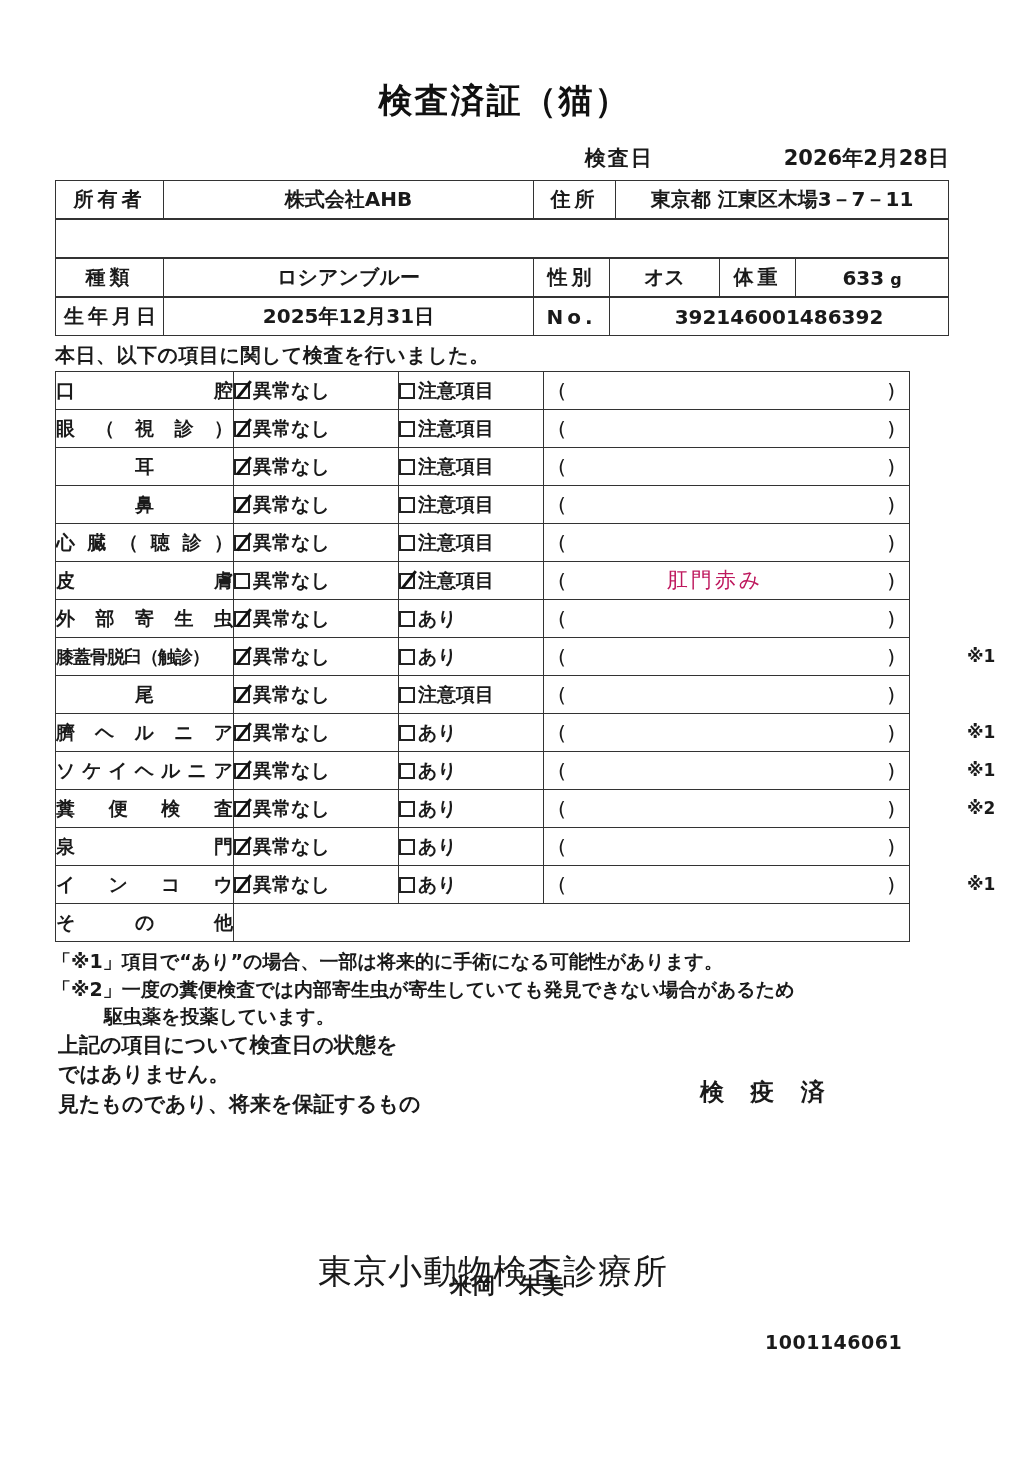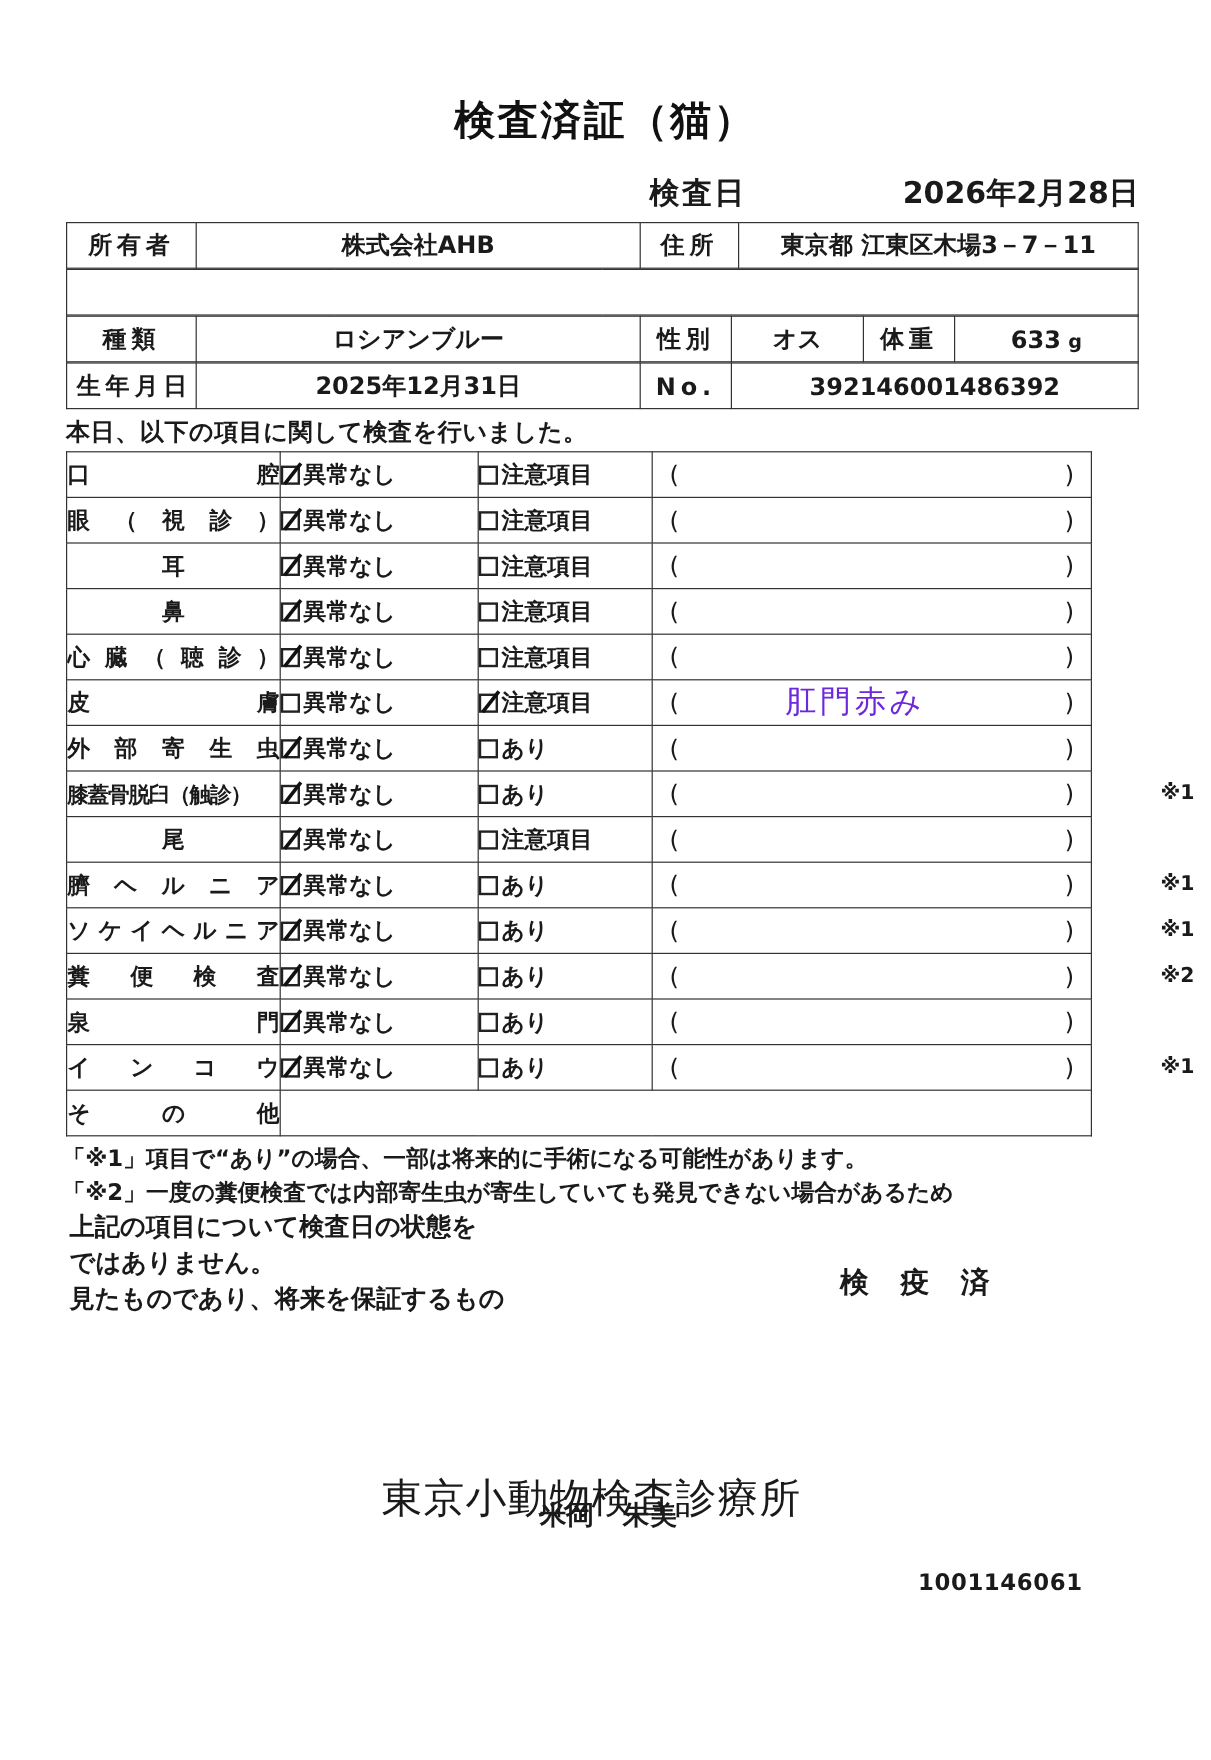--- a/index.html
+++ b/index.html
@@ -25,21 +25,21 @@
     color: #111;
   }
 
   
   .examdate-row {
     display: flex;
     justify-content: flex-end;
     align-items: baseline;
     margin-top: 20px;
     padding-right: 60px;
-    font-size: 25px;
+    font-size: 21px;
     font-weight: 700;
   }
   .examdate-label { margin-right: 130px; letter-spacing: 2px; }
   .examdate-value { letter-spacing: 0px; }
 
   
   .info-wrap { margin: 8px 60px 0 55px; }
   table.info {
     width: 894px;
     border-collapse: collapse;
@@ -123,25 +123,25 @@
   .cb-label { letter-spacing: 0px; }
 
   .paren-l { position: absolute; left: 14px; top: 50%; transform: translateY(-52%); font-size: 20px; font-weight: 400; }
   .paren-r { position: absolute; right: 14px; top: 50%; transform: translateY(-52%); font-size: 20px; font-weight: 400; }
 
   .hand {
     position: absolute;
     left: 50%;
     top: 50%;
     transform: translate(-62%, -54%);
-    font-size: 26px;
+    font-size: 21px;
     font-weight: 400;
     font-family: "DejaVu Sans", sans-serif;
     letter-spacing: 3px;
-    color: #6d28d9;
+    color: #be185d;
   }
 
   
   .marks {
     position: absolute;
     left: 912px;
     top: 0;
     width: 70px;
   }
   .mark {
@@ -516,20 +516,21 @@
         <div class="mark">※1</div>
         <div class="mark">※2</div>
         <div class="mark"></div>
         <div class="mark">※1</div>
       </div>
   </div>
 
   <div class="footnotes">
     <div>「※1」項目で“あり”の場合、一部は将来的に手術になる可能性があります。</div>
     <div>「※2」一度の糞便検査では内部寄生虫が寄生していても発見できない場合があるため</div>
+    <span class="indent">駆虫薬を投薬しています。</span>
   </div>
 
   <div class="lower">
     <div class="disclaimer">
       <div>上記の項目について検査日の状態を</div>
       <div>ではありません。</div>
       <div>見たものであり、将来を保証するもの</div>
     </div>
 
     <div class="stamp">検 疫 済</div>

